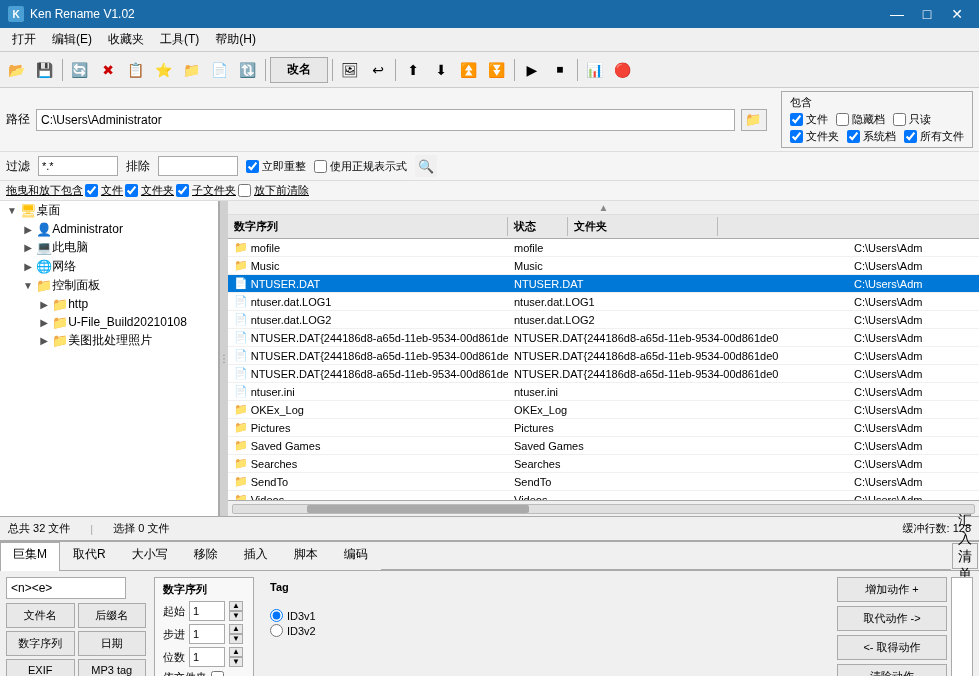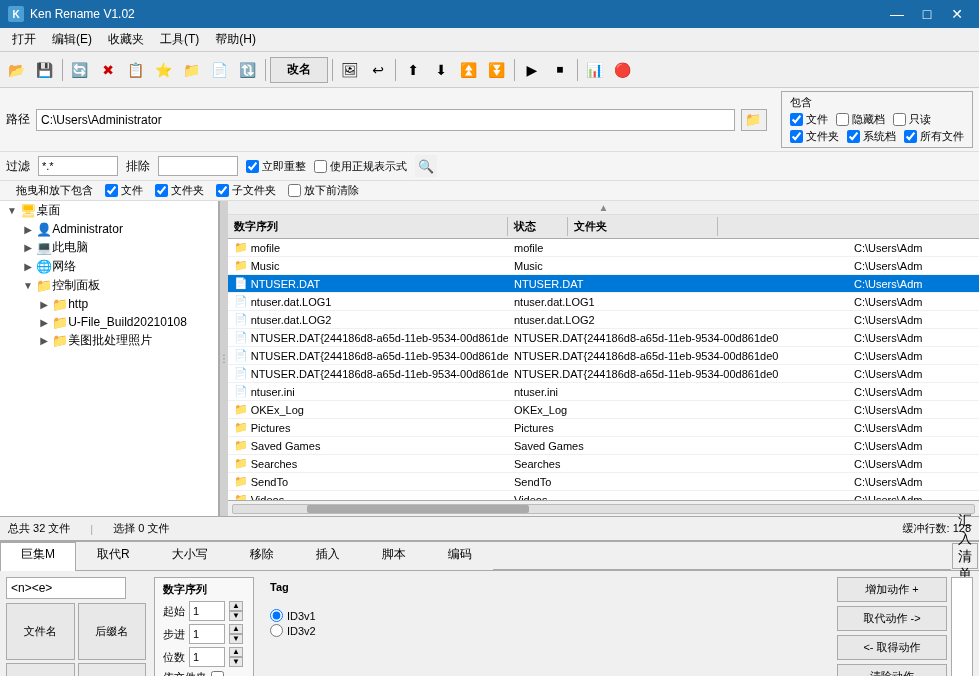--- a/index.html
+++ b/index.html
@@ -29,21 +29,21 @@
     .path-browse { width: 26px; height: 22px; border: 1px solid #aaa; background: #f0f0f0; cursor: pointer; display: flex; align-items: center; justify-content: center; }
     
     
     .options-bar { display: flex; align-items: center; padding: 3px 6px; gap: 8px; background: #f5f5f5; border-bottom: 1px solid #ddd; flex-wrap: wrap; }
     .filter-input { width: 80px; height: 20px; border: 1px solid #aaa; font-size: 11px; padding: 1px 3px; }
     .exclude-input { width: 80px; height: 20px; border: 1px solid #aaa; font-size: 11px; padding: 1px 3px; }
     input[type=checkbox] { cursor: pointer; }
     label { font-size: 11px; cursor: pointer; }
     
     
-    .dragdrop-bar { display: flex; align-items: center; padding: 2px 16px; gap: 12px; background: #f5f5f5; border-bottom: 1px solid #ddd; font-size: 11px; }
+    .dragdrop-bar { display: flex; align-items: center; padding: 2px 6px; gap: 2px; background: #f5f5f5; border-bottom: 1px solid #ddd; font-size: 11px; text-decoration: underline; }
     
     
     .main-area { display: flex; height: 315px; }
     
     
     .file-tree { width: 220px; min-width: 220px; border-right: 2px solid #aaa; background: white; overflow: auto; }
     .tree-item { display: flex; align-items: center; padding: 1px 2px; cursor: pointer; white-space: nowrap; font-size: 12px; }
     .tree-expand { width: 16px; height: 16px; display: inline-flex; align-items: center; justify-content: center; font-size: 10px; color: #555; }
     .folder-icon { color: #ffc107; font-size: 13px; }
     .level-1 { padding-left: 4px; }
@@ -72,30 +72,30 @@
     .hscroll-bar { flex: 1; height: 10px; background: #e0e0e0; border: 1px solid #bbb; border-radius: 2px; position: relative; }
     .hscroll-thumb { width: 30%; height: 100%; background: #aaa; border-radius: 2px; position: absolute; left: 10%; }
     
     
     .status-bar { height: 24px; background: #f0f0f0; border-top: 1px solid #aaa; display: flex; align-items: center; padding: 0 8px; gap: 20px; font-size: 11px; }
     .status-sep { color: #aaa; }
     
     
     .bottom-panel { background: #f0f0f0; border-top: 2px solid #aaa; display: flex; flex-direction: column; }
     .bottom-tabs { display: flex; border-bottom: 1px solid #aaa; }
-    .bottom-tab { padding: 3px 20px; font-size: 12px; cursor: pointer; border: 1px solid transparent; border-bottom: none; }
+    .bottom-tab { padding: 3px 12px; font-size: 12px; cursor: pointer; border: 1px solid transparent; border-bottom: none; }
     .bottom-tab.active { background: white; border-color: #aaa; border-bottom-color: white; margin-bottom: -1px; }
     
     .bottom-content { display: flex; padding: 6px; gap: 8px; }
     
     
     .pattern-section { display: flex; flex-direction: column; gap: 4px; min-width: 140px; }
     .pattern-input { width: 120px; height: 22px; border: 1px solid #aaa; font-size: 12px; padding: 2px 4px; background: white; }
     .action-buttons { display: grid; grid-template-columns: 1fr 1fr; gap: 3px; }
-    .action-btn { padding: 20px 6px; font-size: 11px; border: 1px solid #aaa; background: #e8e8e8; cursor: pointer; text-align: center; white-space: nowrap; }
+    .action-btn { padding: 4px 6px; font-size: 11px; border: 1px solid #aaa; background: #e8e8e8; cursor: pointer; text-align: center; white-space: nowrap; }
     
     
     .numseq-section { border: 1px solid #aaa; padding: 4px 8px; background: #f8f8f8; min-width: 100px; }
     .numseq-title { font-size: 11px; font-weight: bold; margin-bottom: 4px; }
     .numseq-row { display: flex; align-items: center; gap: 4px; margin-bottom: 3px; font-size: 11px; }
     .numseq-input { width: 36px; height: 20px; border: 1px solid #aaa; font-size: 11px; padding: 1px 3px; }
     .spin-btns { display: flex; flex-direction: column; }
     .spin-btn { width: 14px; height: 10px; border: 1px solid #aaa; background: #e8e8e8; cursor: pointer; display: flex; align-items: center; justify-content: center; font-size: 8px; line-height: 1; }
     
     

